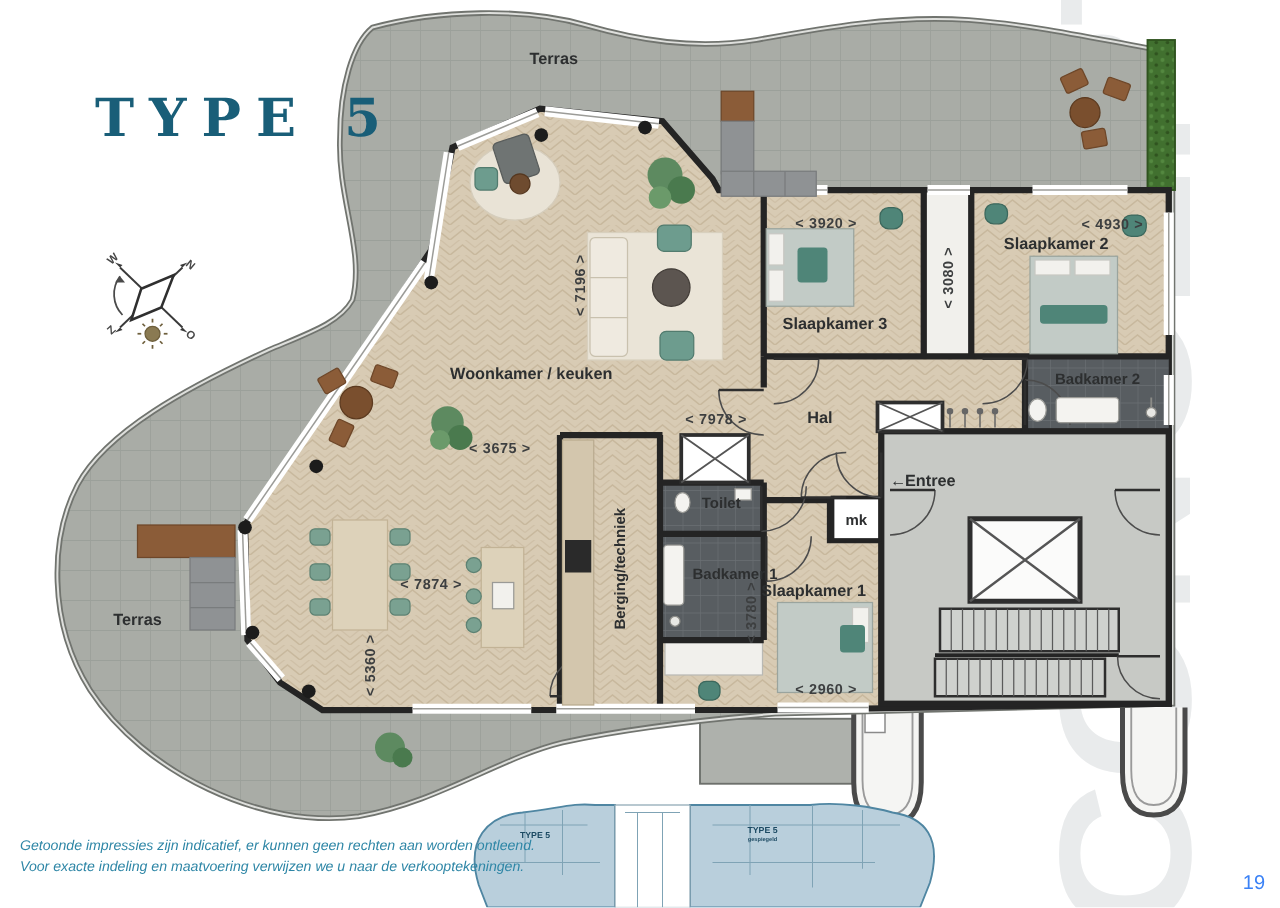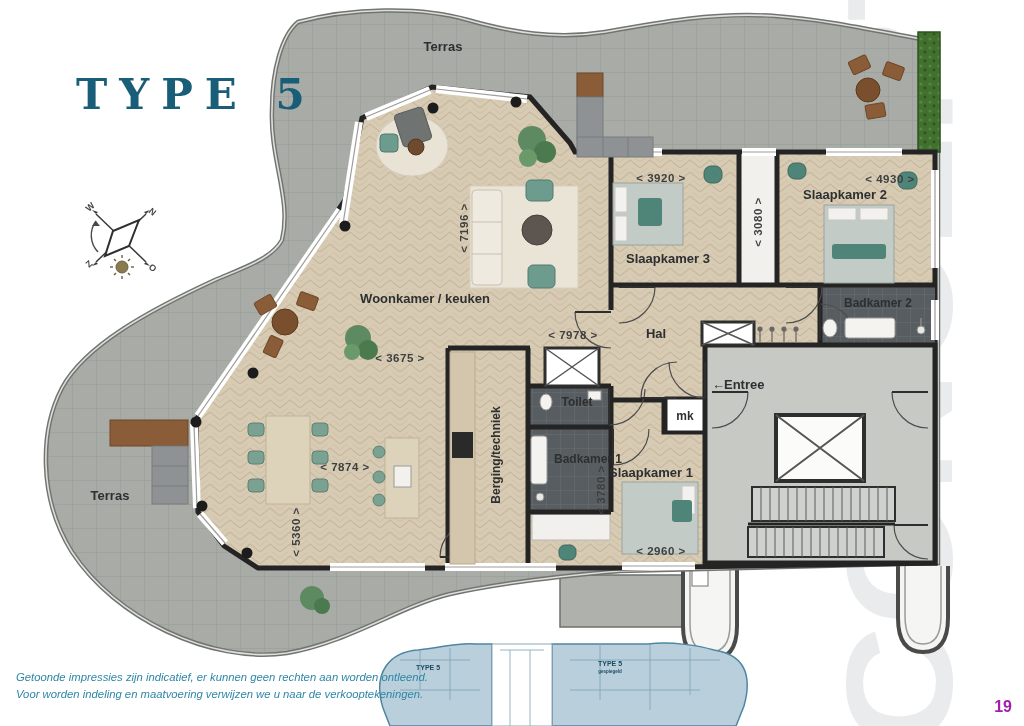--- a/index.html
+++ b/index.html
@@ -6,21 +6,21 @@
   .page{position:relative;width:1024px;height:726px;background:#ffffff;overflow:hidden;
         font-family:"Liberation Sans",sans-serif;}
   .plan-svg{position:absolute;left:0;top:0;}
   .header{position:absolute;left:76px;top:70px;z-index:5;}
   .title{font-family:"DejaVu Serif","Liberation Serif",serif;font-weight:700;font-size:42px;
          letter-spacing:12px;color:#195e78;}
   .subtitle{margin-top:14px;font-size:14.5px;line-height:1.4;color:#2b7da3;}
   .subtitle sup{font-size:9px;}
   .disclaimer{position:absolute;left:16px;top:669px;z-index:5;font-size:11.3px;font-style:italic;
               color:#2e86a6;line-height:1.5;}
-  .pagenum{position:absolute;right:12px;bottom:10px;z-index:6;font-size:16px;font-weight:700;color:#a21caf;}
+  .pagenum{position:absolute;right:12px;bottom:10px;z-index:6;font-size:16px;font-weight:400;color:#3b82f6;}
   text{font-family:"Liberation Sans",sans-serif;}
   .roomlabel{font-size:13px;font-weight:700;fill:#2d2f30;}
   .roomlabel-sm{font-size:12px;font-weight:700;fill:#2d2f30;}
   .dim{font-size:11.5px;font-weight:600;fill:#3d3f40;letter-spacing:0.5px;}
   .compass-label{font-size:9px;fill:#474747;font-weight:600;}
   .keyplan-label{font-size:7px;font-weight:700;fill:#1c4a63;}
   .keyplan-sub{font-size:4.5px;font-weight:600;fill:#1c4a63;}
 </style>
 </head>
 <body>
@@ -437,17 +437,17 @@
         <path d="M500,650 H544 M510,650 V726 M530,650 V726"></path>
       </g>
       <text class="keyplan-label" x="428" y="670" text-anchor="middle">TYPE 5</text>
       <text class="keyplan-label" x="610" y="666" text-anchor="middle">TYPE 5</text>
       <text class="keyplan-sub" x="610" y="673" text-anchor="middle">gespiegeld</text>
     </g>
   </svg>
 
   <div class="disclaimer">
     <div>Getoonde impressies zijn indicatief, er kunnen geen rechten aan worden ontleend.</div>
-    <div>Voor worden indeling en maatvoering verwijzen we u naar de verkooptekeningen.</div>
+    <div>Voor exacte indeling en maatvoering verwijzen we u naar de verkooptekeningen.</div>
   </div>
   <div class="pagenum">19</div>
 
 </div>
 
 </body></html>

